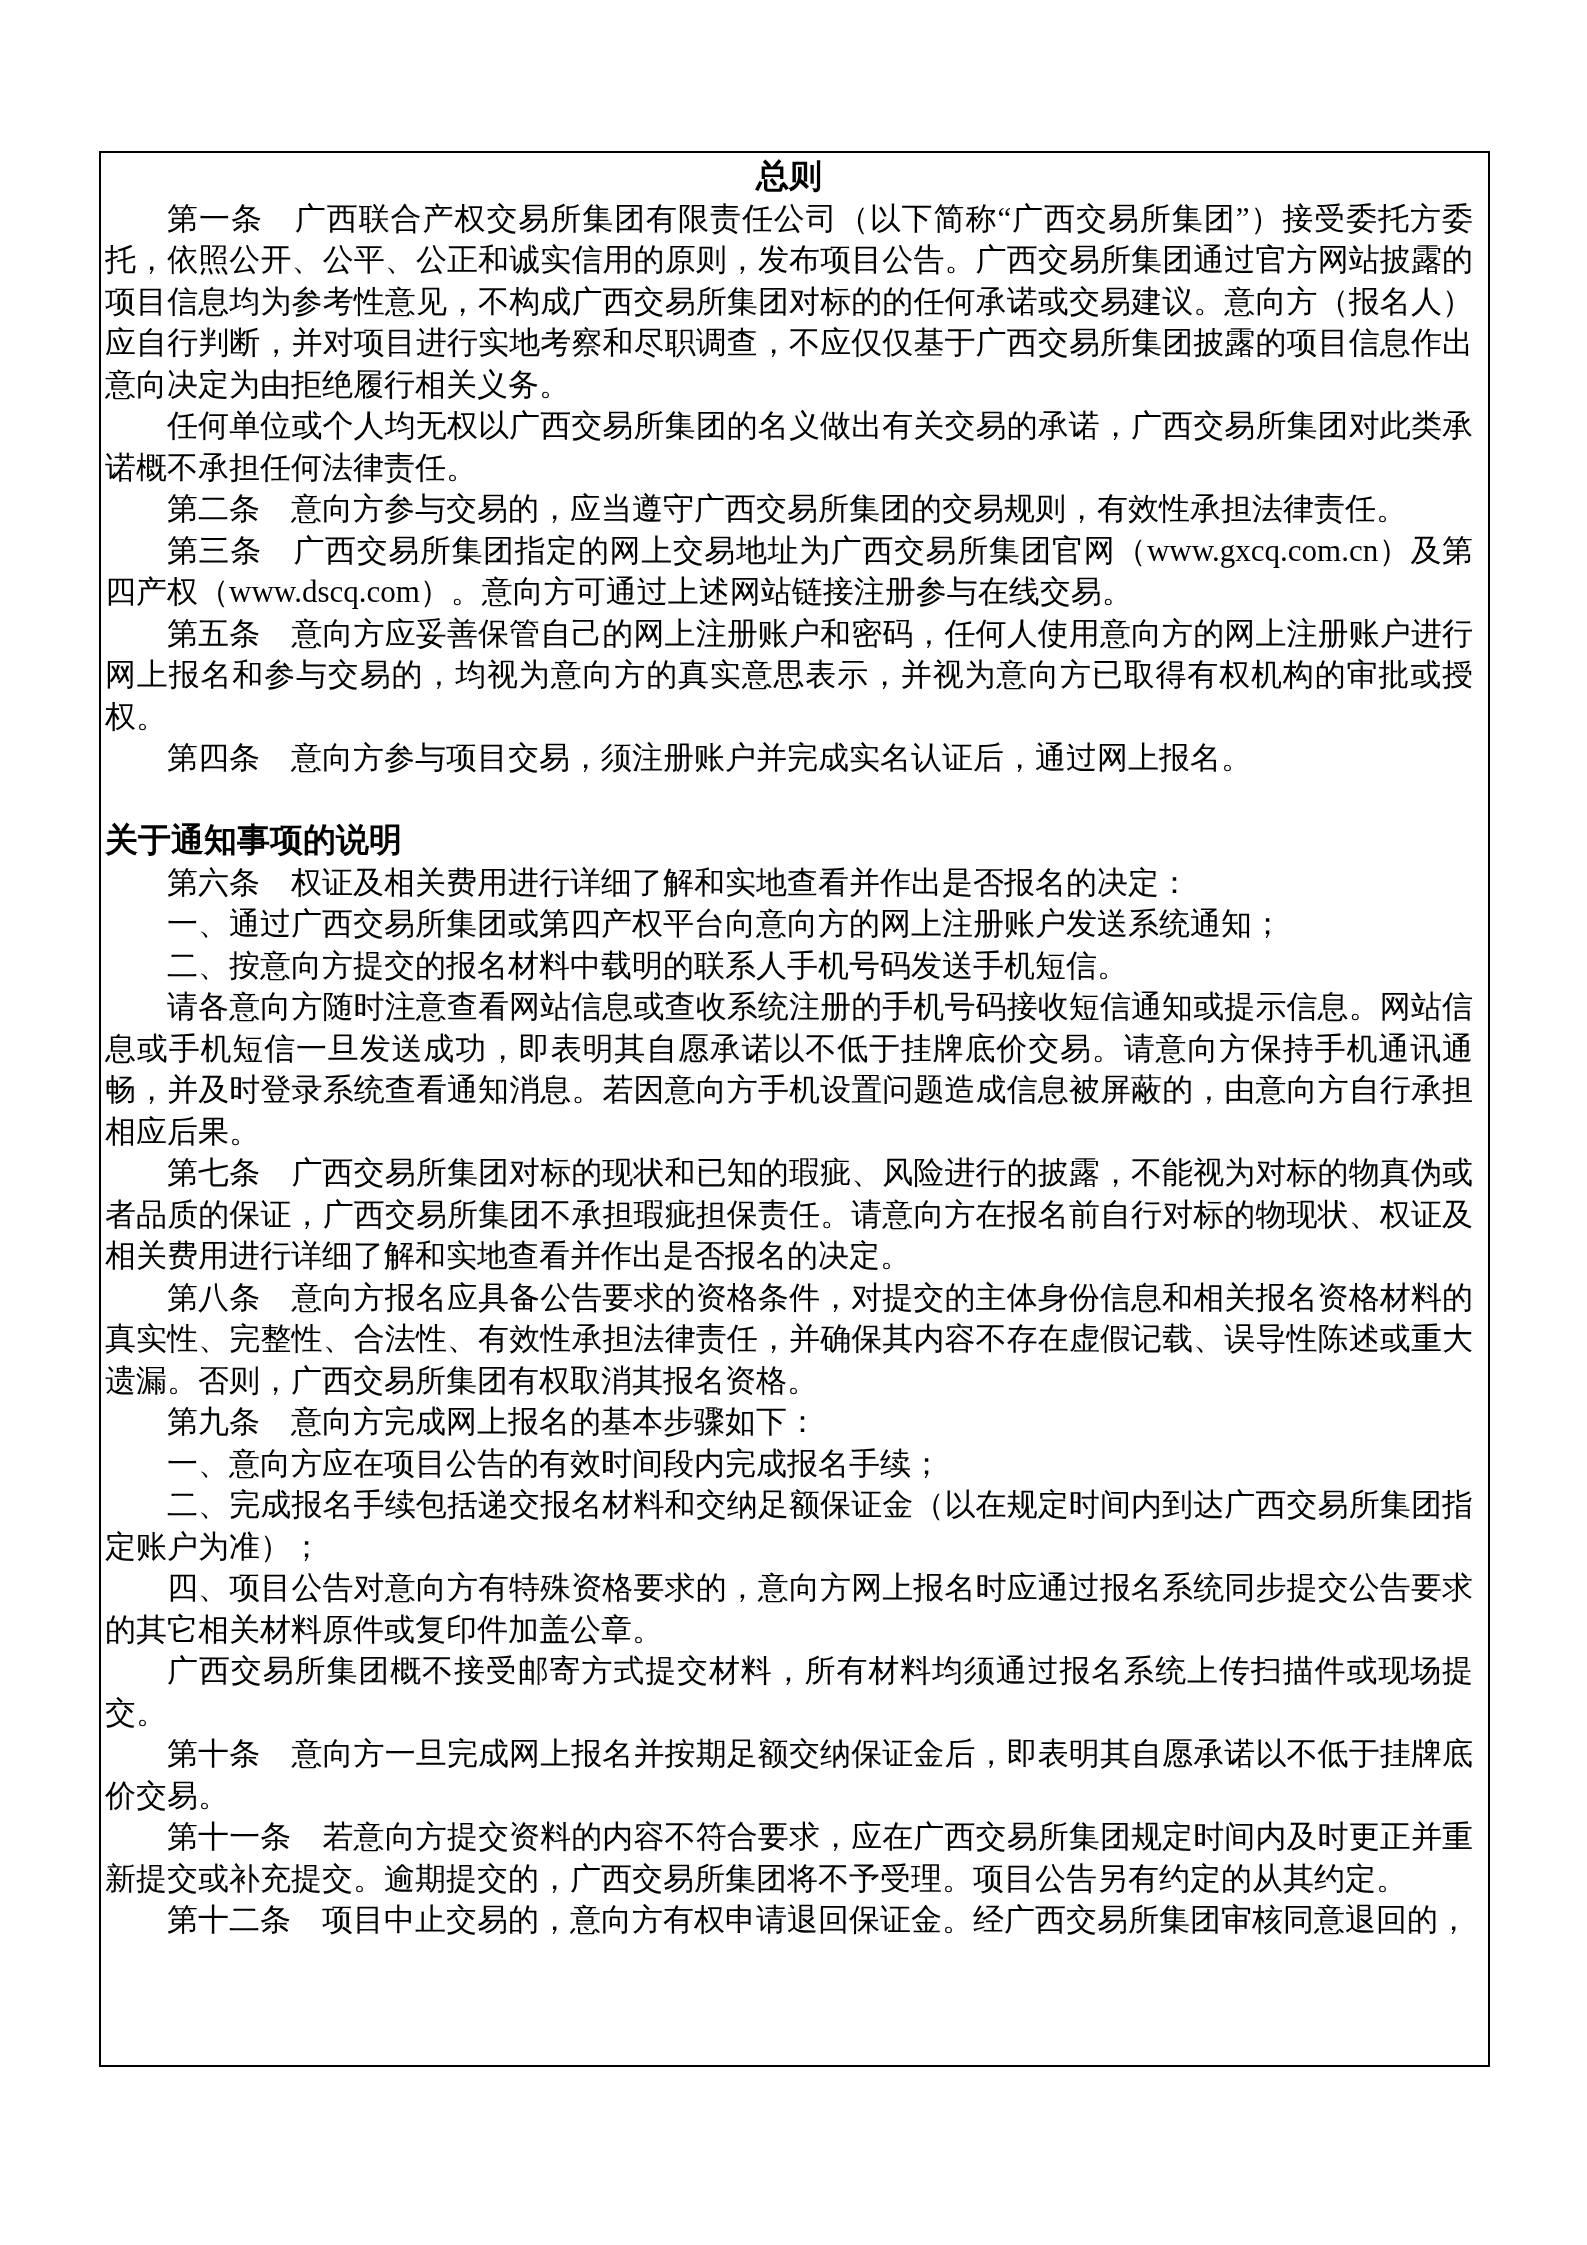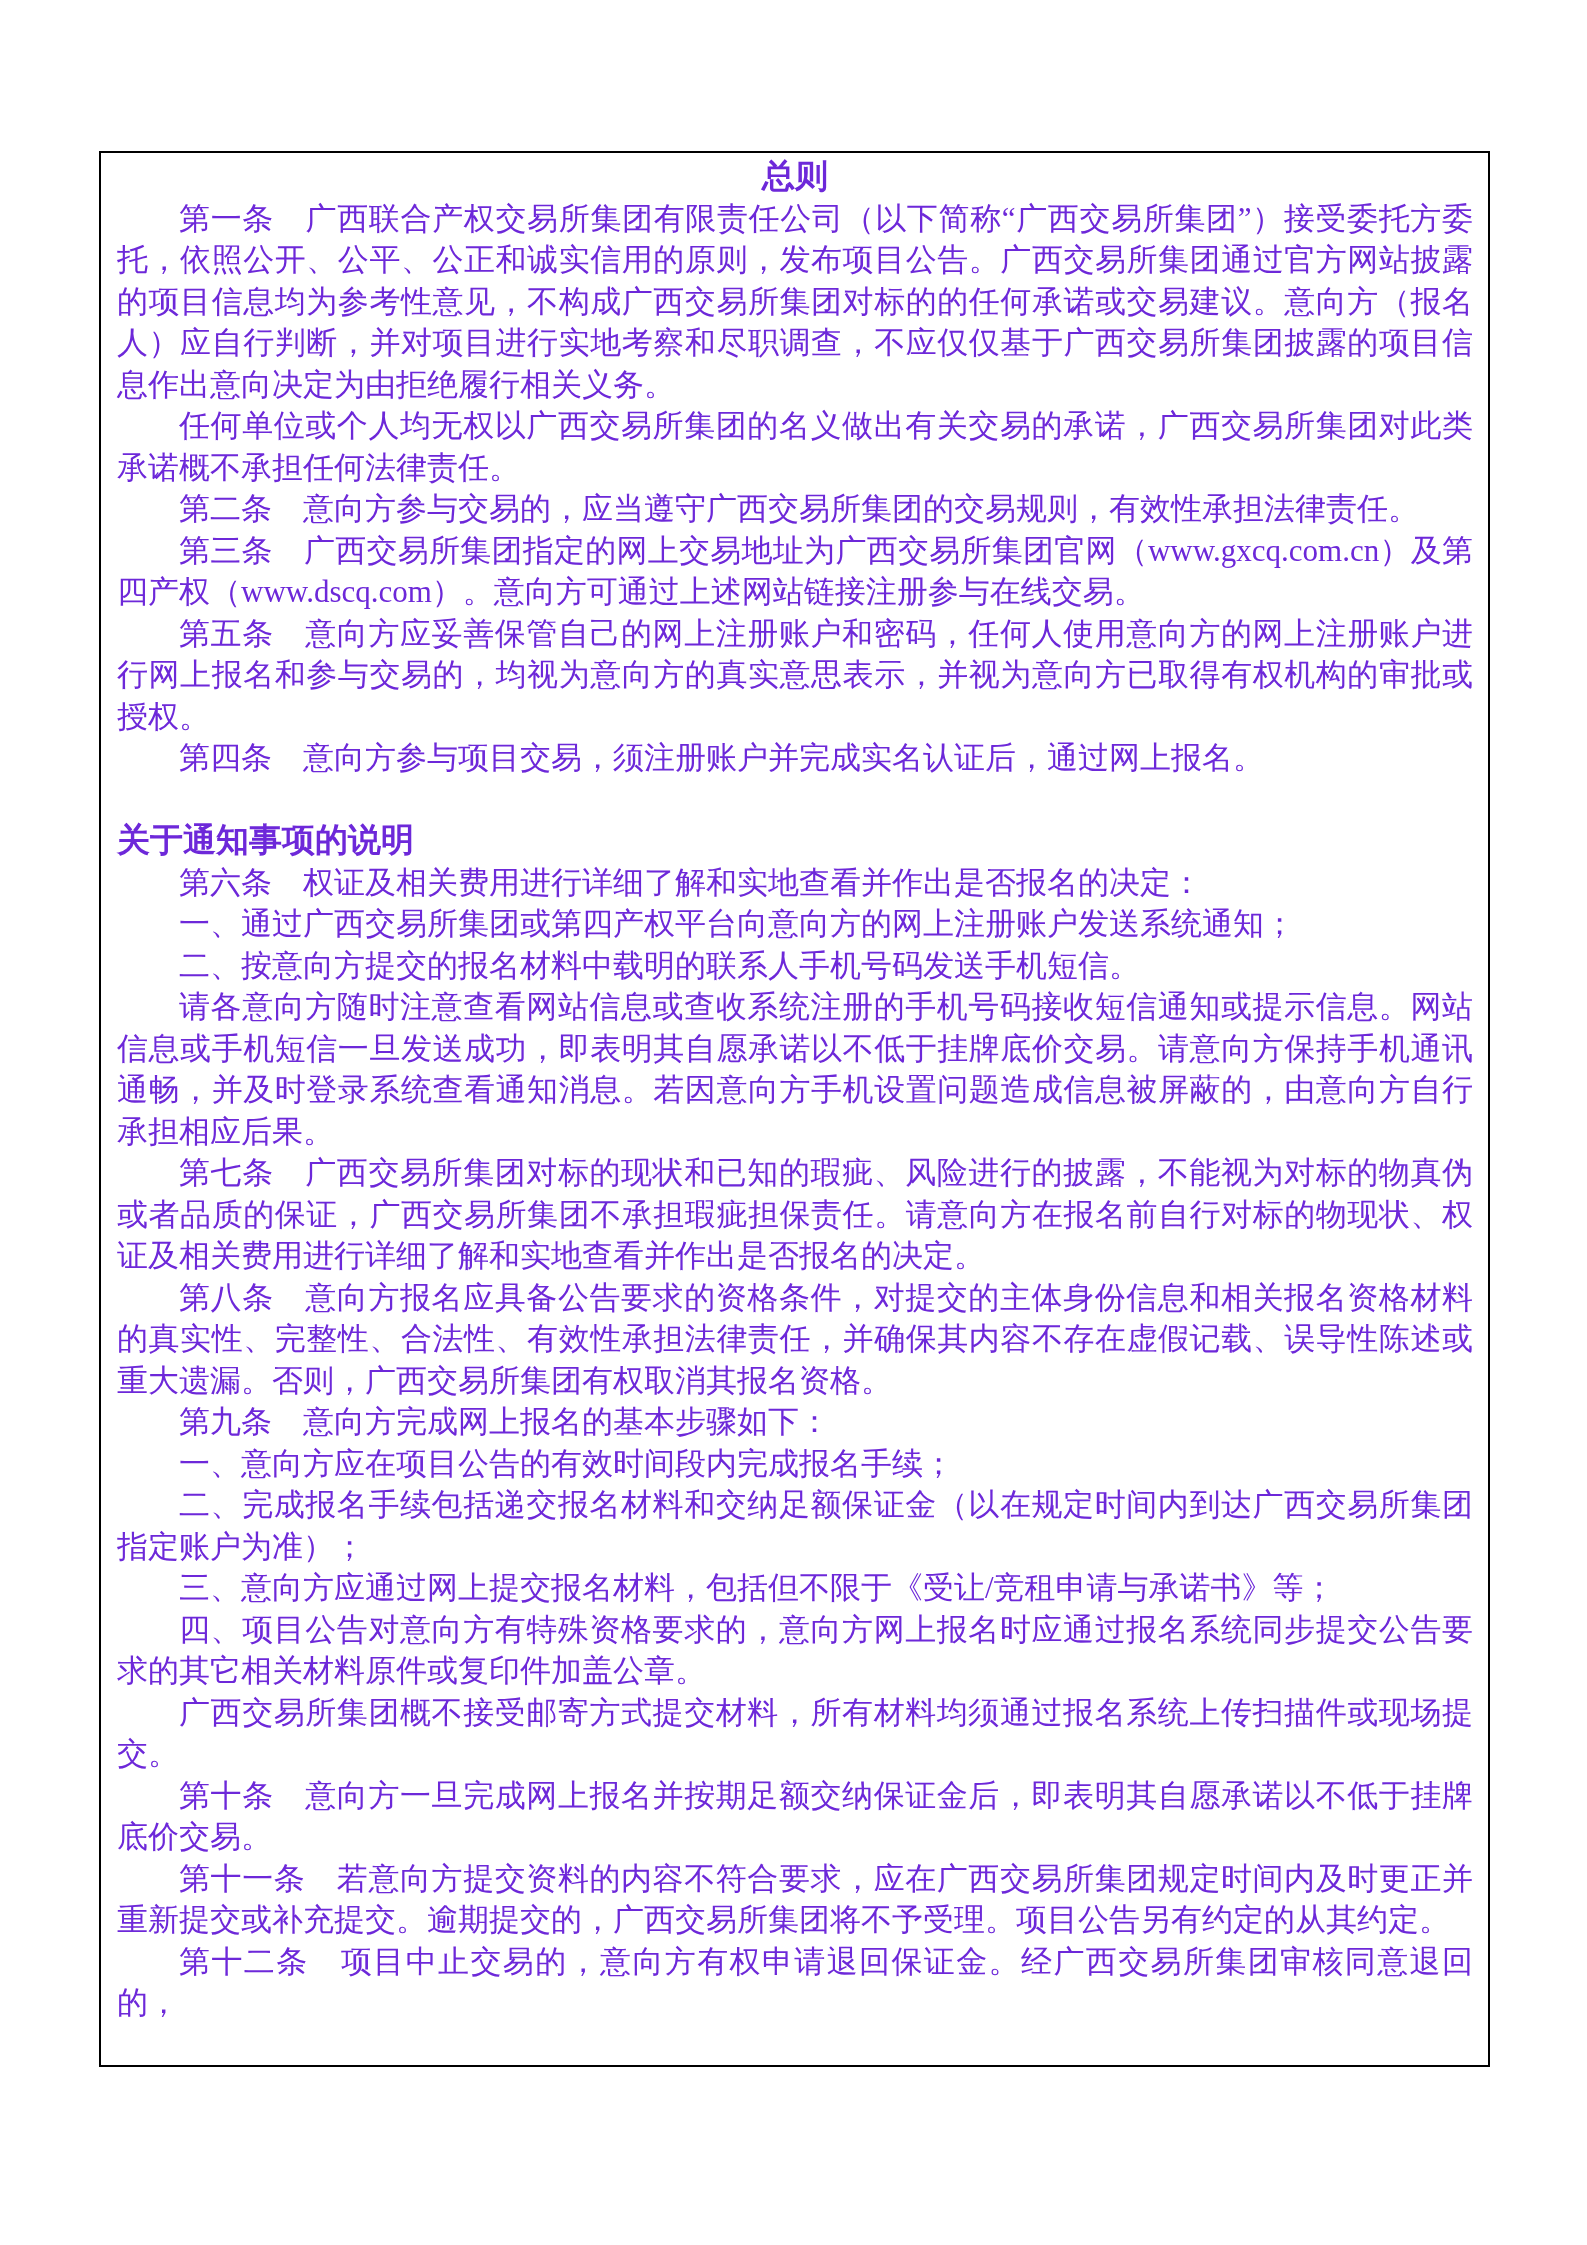--- a/index.html
+++ b/index.html
@@ -15,26 +15,26 @@
     overflow: hidden;
   }
   .doc-box {
     position: absolute;
     left: 99px;
     top: 151px;
     width: 1391px;
     height: 1916px;
     box-sizing: border-box;
     border: 2px solid #000000;
-    padding: 3px 15px 0 16px;
+    padding: 3px 15px 0 4px;
     overflow: hidden;
     font-family: "Liberation Serif", "DejaVu Serif", serif;
     font-size: 31px;
     line-height: 41.5px;
-    color: #6d28d9;
+    color: #000000;
     text-align: justify;
   }
   .doc-title {
     margin: 0;
     font-size: 33px;
     font-weight: bold;
     text-align: center;
     line-height: 41.5px;
   }
   .section-heading {
@@ -66,21 +66,20 @@
     <p class="para">第六条　权证及相关费用进行详细了解和实地查看并作出是否报名的决定：</p>
     <p class="para">一、通过广西交易所集团或第四产权平台向意向方的网上注册账户发送系统通知；</p>
     <p class="para">二、按意向方提交的报名材料中载明的联系人手机号码发送手机短信。</p>
     <p class="para">请各意向方随时注意查看网站信息或查收系统注册的手机号码接收短信通知或提示信息。网站信息或手机短信一旦发送成功，即表明其自愿承诺以不低于挂牌底价交易。请意向方保持手机通讯通畅，并及时登录系统查看通知消息。若因意向方手机设置问题造成信息被屏蔽的，由意向方自行承担相应后果。</p>
 
     <p class="para">第七条　广西交易所集团对标的现状和已知的瑕疵、风险进行的披露，不能视为对标的物真伪或者品质的保证，广西交易所集团不承担瑕疵担保责任。请意向方在报名前自行对标的物现状、权证及相关费用进行详细了解和实地查看并作出是否报名的决定。</p>
     <p class="para">第八条　意向方报名应具备公告要求的资格条件，对提交的主体身份信息和相关报名资格材料的真实性、完整性、合法性、有效性承担法律责任，并确保其内容不存在虚假记载、误导性陈述或重大遗漏。否则，广西交易所集团有权取消其报名资格。</p>
     <p class="para">第九条　意向方完成网上报名的基本步骤如下：</p>
     <p class="para">一、意向方应在项目公告的有效时间段内完成报名手续；</p>
     <p class="para">二、完成报名手续包括递交报名材料和交纳足额保证金（以在规定时间内到达广西交易所集团指定账户为准）；</p>
-    <p class="para">三、意向方应通过网上提交报名材料，包括但不限于《受让/竞租申请与承诺书》等；</p>
     <p class="para">四、项目公告对意向方有特殊资格要求的，意向方网上报名时应通过报名系统同步提交公告要求的其它相关材料原件或复印件加盖公章。</p>
     <p class="para">广西交易所集团概不接受邮寄方式提交材料，所有材料均须通过报名系统上传扫描件或现场提交。</p>
     <p class="para">第十条　意向方一旦完成网上报名并按期足额交纳保证金后，即表明其自愿承诺以不低于挂牌底价交易。</p>
     <p class="para">第十一条　若意向方提交资料的内容不符合要求，应在广西交易所集团规定时间内及时更正并重新提交或补充提交。逾期提交的，广西交易所集团将不予受理。项目公告另有约定的从其约定。</p>
     <p class="para">第十二条　项目中止交易的，意向方有权申请退回保证金。经广西交易所集团审核同意退回的，</p>
 
   </div>
 </div>
 
 </body></html>

